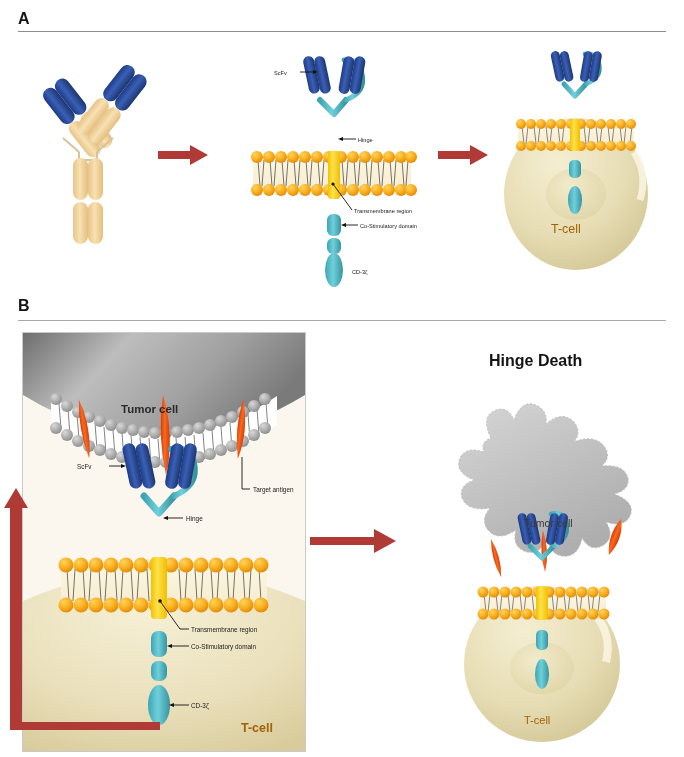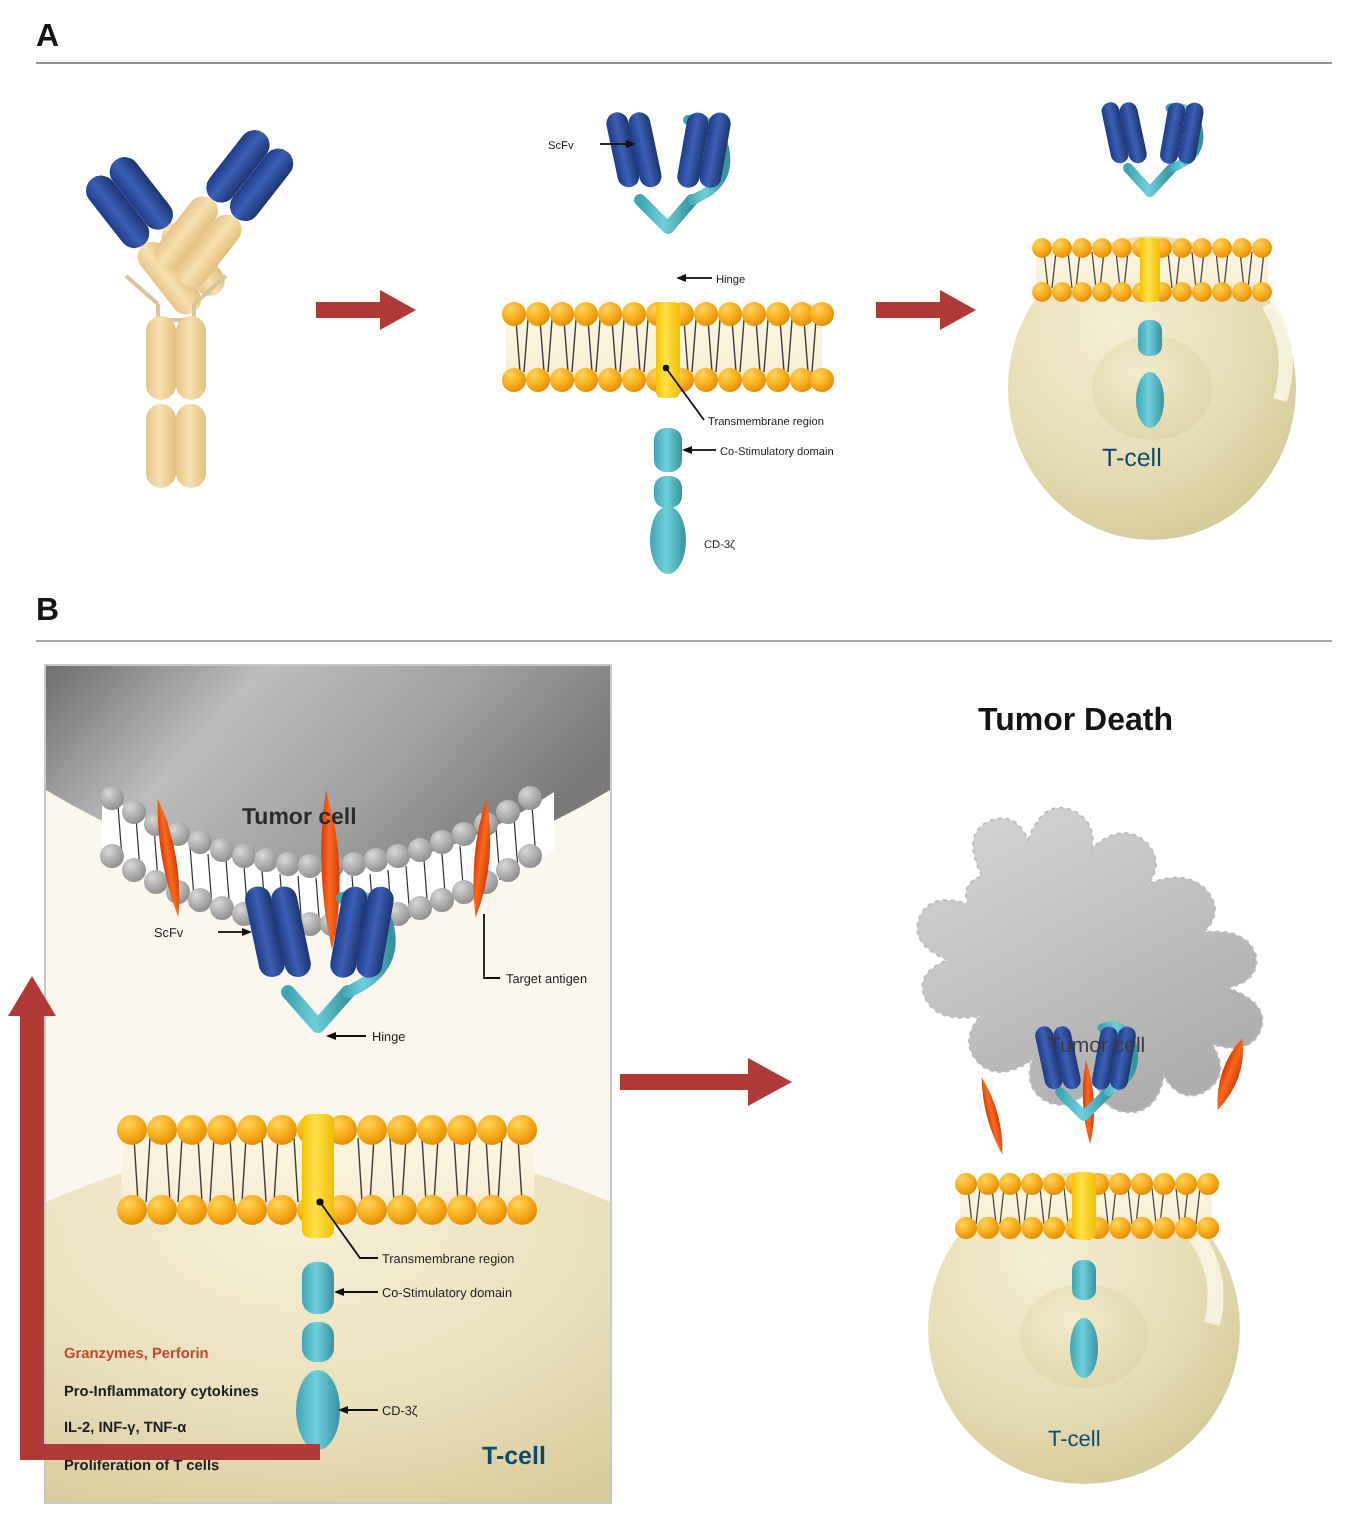--- a/index.html
+++ b/index.html
@@ -39,21 +39,21 @@
   .cytotext .hot{color:#c0472e;display:block;}
   .cytotext .norm{color:#1d1d1d;display:block;}
 
   .celldeath{
     position:absolute;font-weight:bold;font-size:16px;color:#141414;
   }
   .tumor-word{
     position:absolute;font-weight:bold;font-size:11.5px;color:#2a2a2a;margin-top:44px;
   }
   .tcell-word{
-    position:absolute;font-size:11px;color:#0c4a6e;
+    position:absolute;font-size:11px;color:#a16207;
   }
   .tcell-word.big{font-size:12.5px;}
   .tumor-word.soft{font-weight:normal;font-size:10.5px;color:#3a3a3a;}
 </style>
 </head>
 <body>
 
 <div class="figure">
 
   <div class="panel-letter" style="left:18px;top:10px;">A</div>
@@ -456,38 +456,32 @@
 
       <path class="leader" d="M148,372 L166,372" stroke-width="0.9"></path>
       <polygon points="146,372 151,370 151,374" fill="#111"></polygon>
       <text class="lbl" x="168" y="374.5" font-size="6.4">CD-3ζ</text>
     </svg>
 
     <div class="tumor-word" style="position:absolute;left:98px;top:26px;">Tumor cell</div>
     <div class="tcell-word big" style="position:absolute;left:218px;top:388px;font-weight:bold;">T-cell</div>
   </div>
 
-  <div class="cytotext" style="left:32px;top:663px;">
-    <span class="hot">Granzymes, Perforin</span>
-    <span class="norm">Pro-Inflammatory cytokines</span>
-    <span class="norm">IL-2, INF-γ, TNF-α</span>
-    <span class="norm">Proliferation of T cells</span>
-  </div>
 
   <svg width="684" height="430" style="position:absolute;left:0;top:330px;" viewBox="0 0 684 430">
     <g>
       <path d="M14,400 L160,400 L160,392 L14,392 Z" fill="#B03A36"></path>
       <path d="M10,400 L22,400 L22,178 L28,178 L16,158 L4,178 L10,178 Z" fill="#B03A36"></path>
     </g>
     <g>
       <path d="M310,207 L374,207 L374,199 L396,211 L374,223 L374,215 L310,215 Z" fill="#B03A36"></path>
     </g>
   </svg>
 
-  <div class="celldeath" style="left:489px;top:352px;">Tumor Death</div>
+  <div class="celldeath" style="left:489px;top:352px;">Hinge Death</div>
 
   <svg width="300" height="380" style="position:absolute;left:396px;top:380px;" viewBox="0 0 300 380">
     <defs>
       <linearGradient id="deadG" x1="0" y1="0" x2="0.6" y2="1">
         <stop offset="0%" stop-color="#D6D6D6"></stop>
         <stop offset="50%" stop-color="#C2C2C2"></stop>
         <stop offset="100%" stop-color="#AEAEAE"></stop>
       </linearGradient>
       <radialGradient id="cellG2" cx="38%" cy="28%" r="80%">
         <stop offset="0%" stop-color="#F4EED2"></stop>

